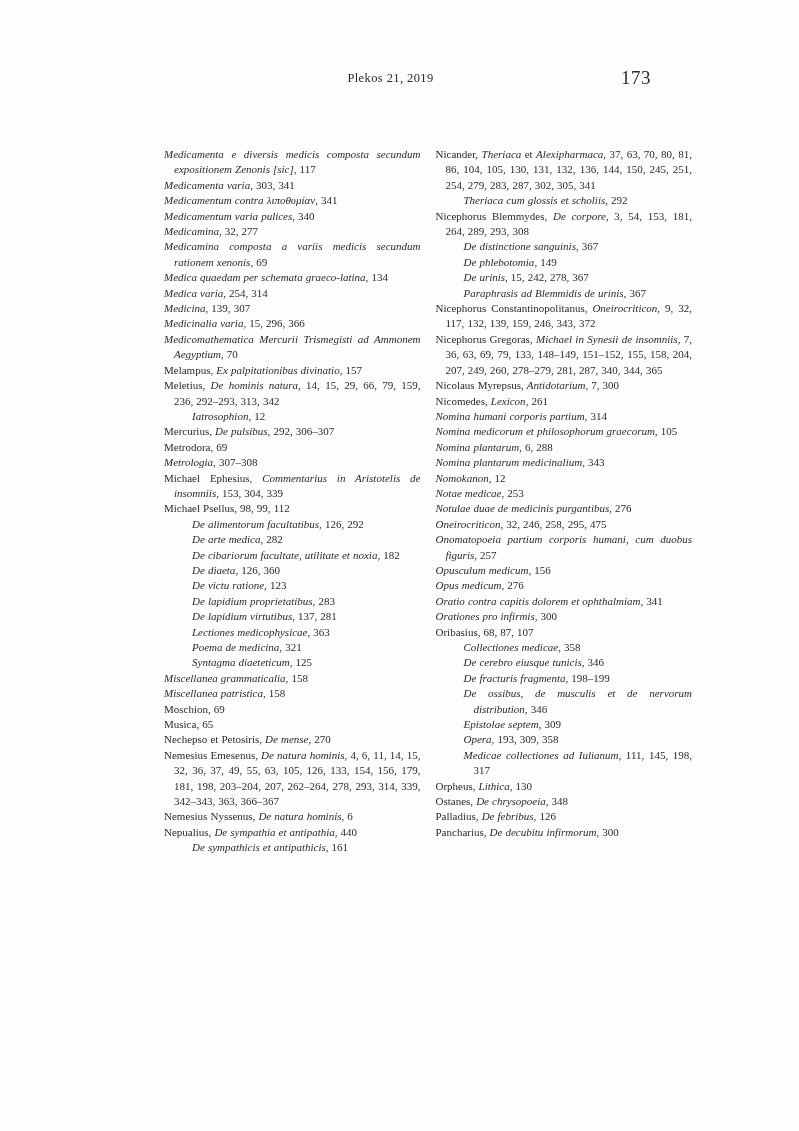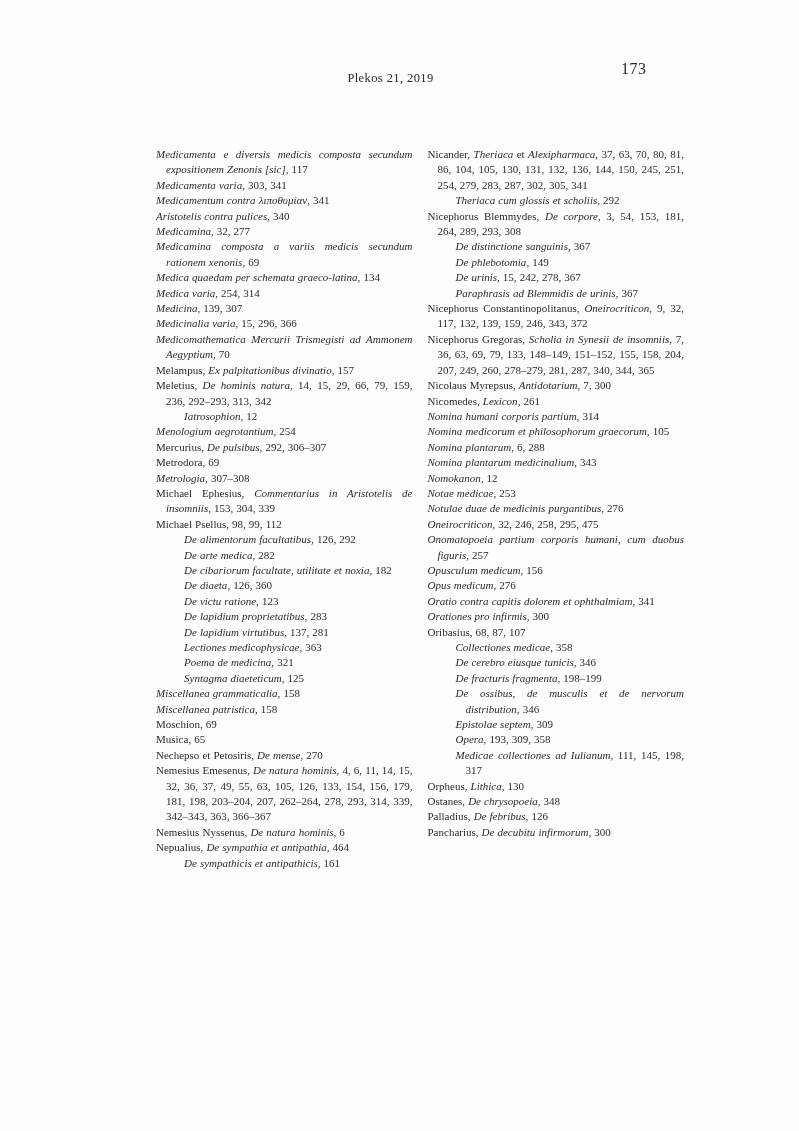--- a/index.html
+++ b/index.html
@@ -15,29 +15,29 @@
 
   .journal-title {
     position: absolute;
     top: 71px; left: -9px; width: 799px;
     text-align: center;
     font-size: 12.5px;
     letter-spacing: 0.4px;
   }
   .page-number {
     position: absolute;
-    top: 60px; left: 621px;
-    font-size: 16px;
+    top: 67px; left: 621px;
+    font-size: 19px;
     letter-spacing: 0.5px;
     text-align: right;
   }
 
   .columns {
     position: absolute;
-    left: 156px; top: 147px;
+    left: 164px; top: 147px;
     width: 528px;
     display: flex;
     gap: 15px;
     justify-content: center;
   }
   .col { flex: 1 1 0; min-width: 0; }
 
   .entry {
     font-size: 11px;
     line-height: 15.4px;
@@ -57,32 +57,31 @@
 <body>
 
 <div class="page">
   <div class="journal-title">Plekos 21, 2019</div>
   <div class="page-number">173</div>
   <div class="columns">
     <div class="col">
         <div class="entry"><span class="it">Medicamenta e diversis medicis composta secundum expositionem Zenonis [sic]</span><span class="rm">, 117</span></div>
         <div class="entry"><span class="it">Medicamenta varia</span><span class="rm">, 303, 341</span></div>
         <div class="entry"><span class="it">Medicamentum contra λιποθυμίαν</span><span class="rm">, 341</span></div>
-        <div class="entry"><span class="it">Aristotelis contra pulices</span><span class="rm">, 340</span></div>
+        <div class="entry"><span class="it">Medicamentum varia pulices</span><span class="rm">, 340</span></div>
         <div class="entry"><span class="it">Medicamina</span><span class="rm">, 32, 277</span></div>
         <div class="entry"><span class="it">Medicamina composta a variis medicis secundum rationem xenonis</span><span class="rm">, 69</span></div>
         <div class="entry"><span class="it">Medica quaedam per schemata graeco-latina</span><span class="rm">, 134</span></div>
         <div class="entry"><span class="it">Medica varia</span><span class="rm">, 254, 314</span></div>
         <div class="entry"><span class="it">Medicina</span><span class="rm">, 139, 307</span></div>
         <div class="entry"><span class="it">Medicinalia varia</span><span class="rm">, 15, 296, 366</span></div>
         <div class="entry"><span class="it">Medicomathematica Mercurii Trismegisti ad Ammonem Aegyptium</span><span class="rm">, 70</span></div>
         <div class="entry"><span class="rm">Melampus, </span><span class="it">Ex palpitationibus divinatio</span><span class="rm">, 157</span></div>
         <div class="entry"><span class="rm">Meletius, </span><span class="it">De hominis natura</span><span class="rm">, 14, 15, 29, 66, 79, 159, 236, 292–293, 313, 342</span></div>
         <div class="entry sub"><span class="it">Iatrosophion</span><span class="rm">, 12</span></div>
-        <div class="entry"><span class="it">Menologium aegrotantium</span><span class="rm">, 254</span></div>
         <div class="entry"><span class="rm">Mercurius, </span><span class="it">De pulsibus</span><span class="rm">, 292, 306–307</span></div>
         <div class="entry"><span class="rm">Metrodora, 69</span></div>
         <div class="entry"><span class="it">Metrologia</span><span class="rm">, 307–308</span></div>
         <div class="entry"><span class="rm">Michael Ephesius, </span><span class="it">Commentarius in Aristotelis de insomniis</span><span class="rm">, 153, 304, 339</span></div>
         <div class="entry"><span class="rm">Michael Psellus, 98, 99, 112</span></div>
         <div class="entry sub"><span class="it">De alimentorum facultatibus</span><span class="rm">, 126, 292</span></div>
         <div class="entry sub"><span class="it">De arte medica</span><span class="rm">, 282</span></div>
         <div class="entry sub"><span class="it">De cibariorum facultate, utilitate et noxia</span><span class="rm">, 182</span></div>
         <div class="entry sub"><span class="it">De diaeta</span><span class="rm">, 126, 360</span></div>
         <div class="entry sub"><span class="it">De victu ratione</span><span class="rm">, 123</span></div>
@@ -91,33 +90,33 @@
         <div class="entry sub"><span class="it">Lectiones medicophysicae</span><span class="rm">, 363</span></div>
         <div class="entry sub"><span class="it">Poema de medicina</span><span class="rm">, 321</span></div>
         <div class="entry sub"><span class="it">Syntagma diaeteticum</span><span class="rm">, 125</span></div>
         <div class="entry"><span class="it">Miscellanea grammaticalia</span><span class="rm">, 158</span></div>
         <div class="entry"><span class="it">Miscellanea patristica</span><span class="rm">, 158</span></div>
         <div class="entry"><span class="rm">Moschion, 69</span></div>
         <div class="entry"><span class="rm">Musica, 65</span></div>
         <div class="entry"><span class="rm">Nechepso et Petosiris, </span><span class="it">De mense</span><span class="rm">, 270</span></div>
         <div class="entry"><span class="rm">Nemesius Emesenus, </span><span class="it">De natura hominis</span><span class="rm">, 4, 6, 11, 14, 15, 32, 36, 37, 49, 55, 63, 105, 126, 133, 154, 156, 179, 181, 198, 203–204, 207, 262–264, 278, 293, 314, 339, 342–343, 363, 366–367</span></div>
         <div class="entry"><span class="rm">Nemesius Nyssenus, </span><span class="it">De natura hominis</span><span class="rm">, 6</span></div>
-        <div class="entry"><span class="rm">Nepualius, </span><span class="it">De sympathia et antipathia</span><span class="rm">, 464</span></div>
+        <div class="entry"><span class="rm">Nepualius, </span><span class="it">De sympathia et antipathia</span><span class="rm">, 440</span></div>
         <div class="entry sub"><span class="it">De sympathicis et antipathicis</span><span class="rm">, 161</span></div>
       </div>
     <div class="col">
         <div class="entry"><span class="rm">Nicander, </span><span class="it">Theriaca</span><span class="rm"> et </span><span class="it">Alexipharmaca</span><span class="rm">, 37, 63, 70, 80, 81, 86, 104, 105, 130, 131, 132, 136, 144, 150, 245, 251, 254, 279, 283, 287, 302, 305, 341</span></div>
         <div class="entry sub"><span class="it">Theriaca cum glossis et scholiis</span><span class="rm">, 292</span></div>
         <div class="entry"><span class="rm">Nicephorus Blemmydes, </span><span class="it">De corpore</span><span class="rm">, 3, 54, 153, 181, 264, 289, 293, 308</span></div>
         <div class="entry sub"><span class="it">De distinctione sanguinis</span><span class="rm">, 367</span></div>
         <div class="entry sub"><span class="it">De phlebotomia</span><span class="rm">, 149</span></div>
         <div class="entry sub"><span class="it">De urinis</span><span class="rm">, 15, 242, 278, 367</span></div>
         <div class="entry sub"><span class="it">Paraphrasis ad Blemmidis de urinis</span><span class="rm">, 367</span></div>
         <div class="entry"><span class="rm">Nicephorus Constantinopolitanus, </span><span class="it">Oneirocriticon</span><span class="rm">, 9, 32, 117, 132, 139, 159, 246, 343, 372</span></div>
-        <div class="entry"><span class="rm">Nicephorus Gregoras, </span><span class="it">Scholia in Synesii de insomniis</span><span class="rm">, 7, 36, 63, 69, 79, 133, 148–149, 151–152, 155, 158, 204, 207, 249, 260, 278–279, 281, 287, 340, 344, 365</span></div>
+        <div class="entry"><span class="rm">Nicephorus Gregoras, </span><span class="it">Michael in Synesii de insomniis</span><span class="rm">, 7, 36, 63, 69, 79, 133, 148–149, 151–152, 155, 158, 204, 207, 249, 260, 278–279, 281, 287, 340, 344, 365</span></div>
         <div class="entry"><span class="rm">Nicolaus Myrepsus, </span><span class="it">Antidotarium</span><span class="rm">, 7, 300</span></div>
         <div class="entry"><span class="rm">Nicomedes, </span><span class="it">Lexicon</span><span class="rm">, 261</span></div>
         <div class="entry"><span class="it">Nomina humani corporis partium</span><span class="rm">, 314</span></div>
         <div class="entry"><span class="it">Nomina medicorum et philosophorum graecorum</span><span class="rm">, 105</span></div>
         <div class="entry"><span class="it">Nomina plantarum</span><span class="rm">, 6, 288</span></div>
         <div class="entry"><span class="it">Nomina plantarum medicinalium</span><span class="rm">, 343</span></div>
         <div class="entry"><span class="it">Nomokanon</span><span class="rm">, 12</span></div>
         <div class="entry"><span class="it">Notae medicae</span><span class="rm">, 253</span></div>
         <div class="entry"><span class="it">Notulae duae de medicinis purgantibus</span><span class="rm">, 276</span></div>
         <div class="entry"><span class="it">Oneirocriticon</span><span class="rm">, 32, 246, 258, 295, 475</span></div>

